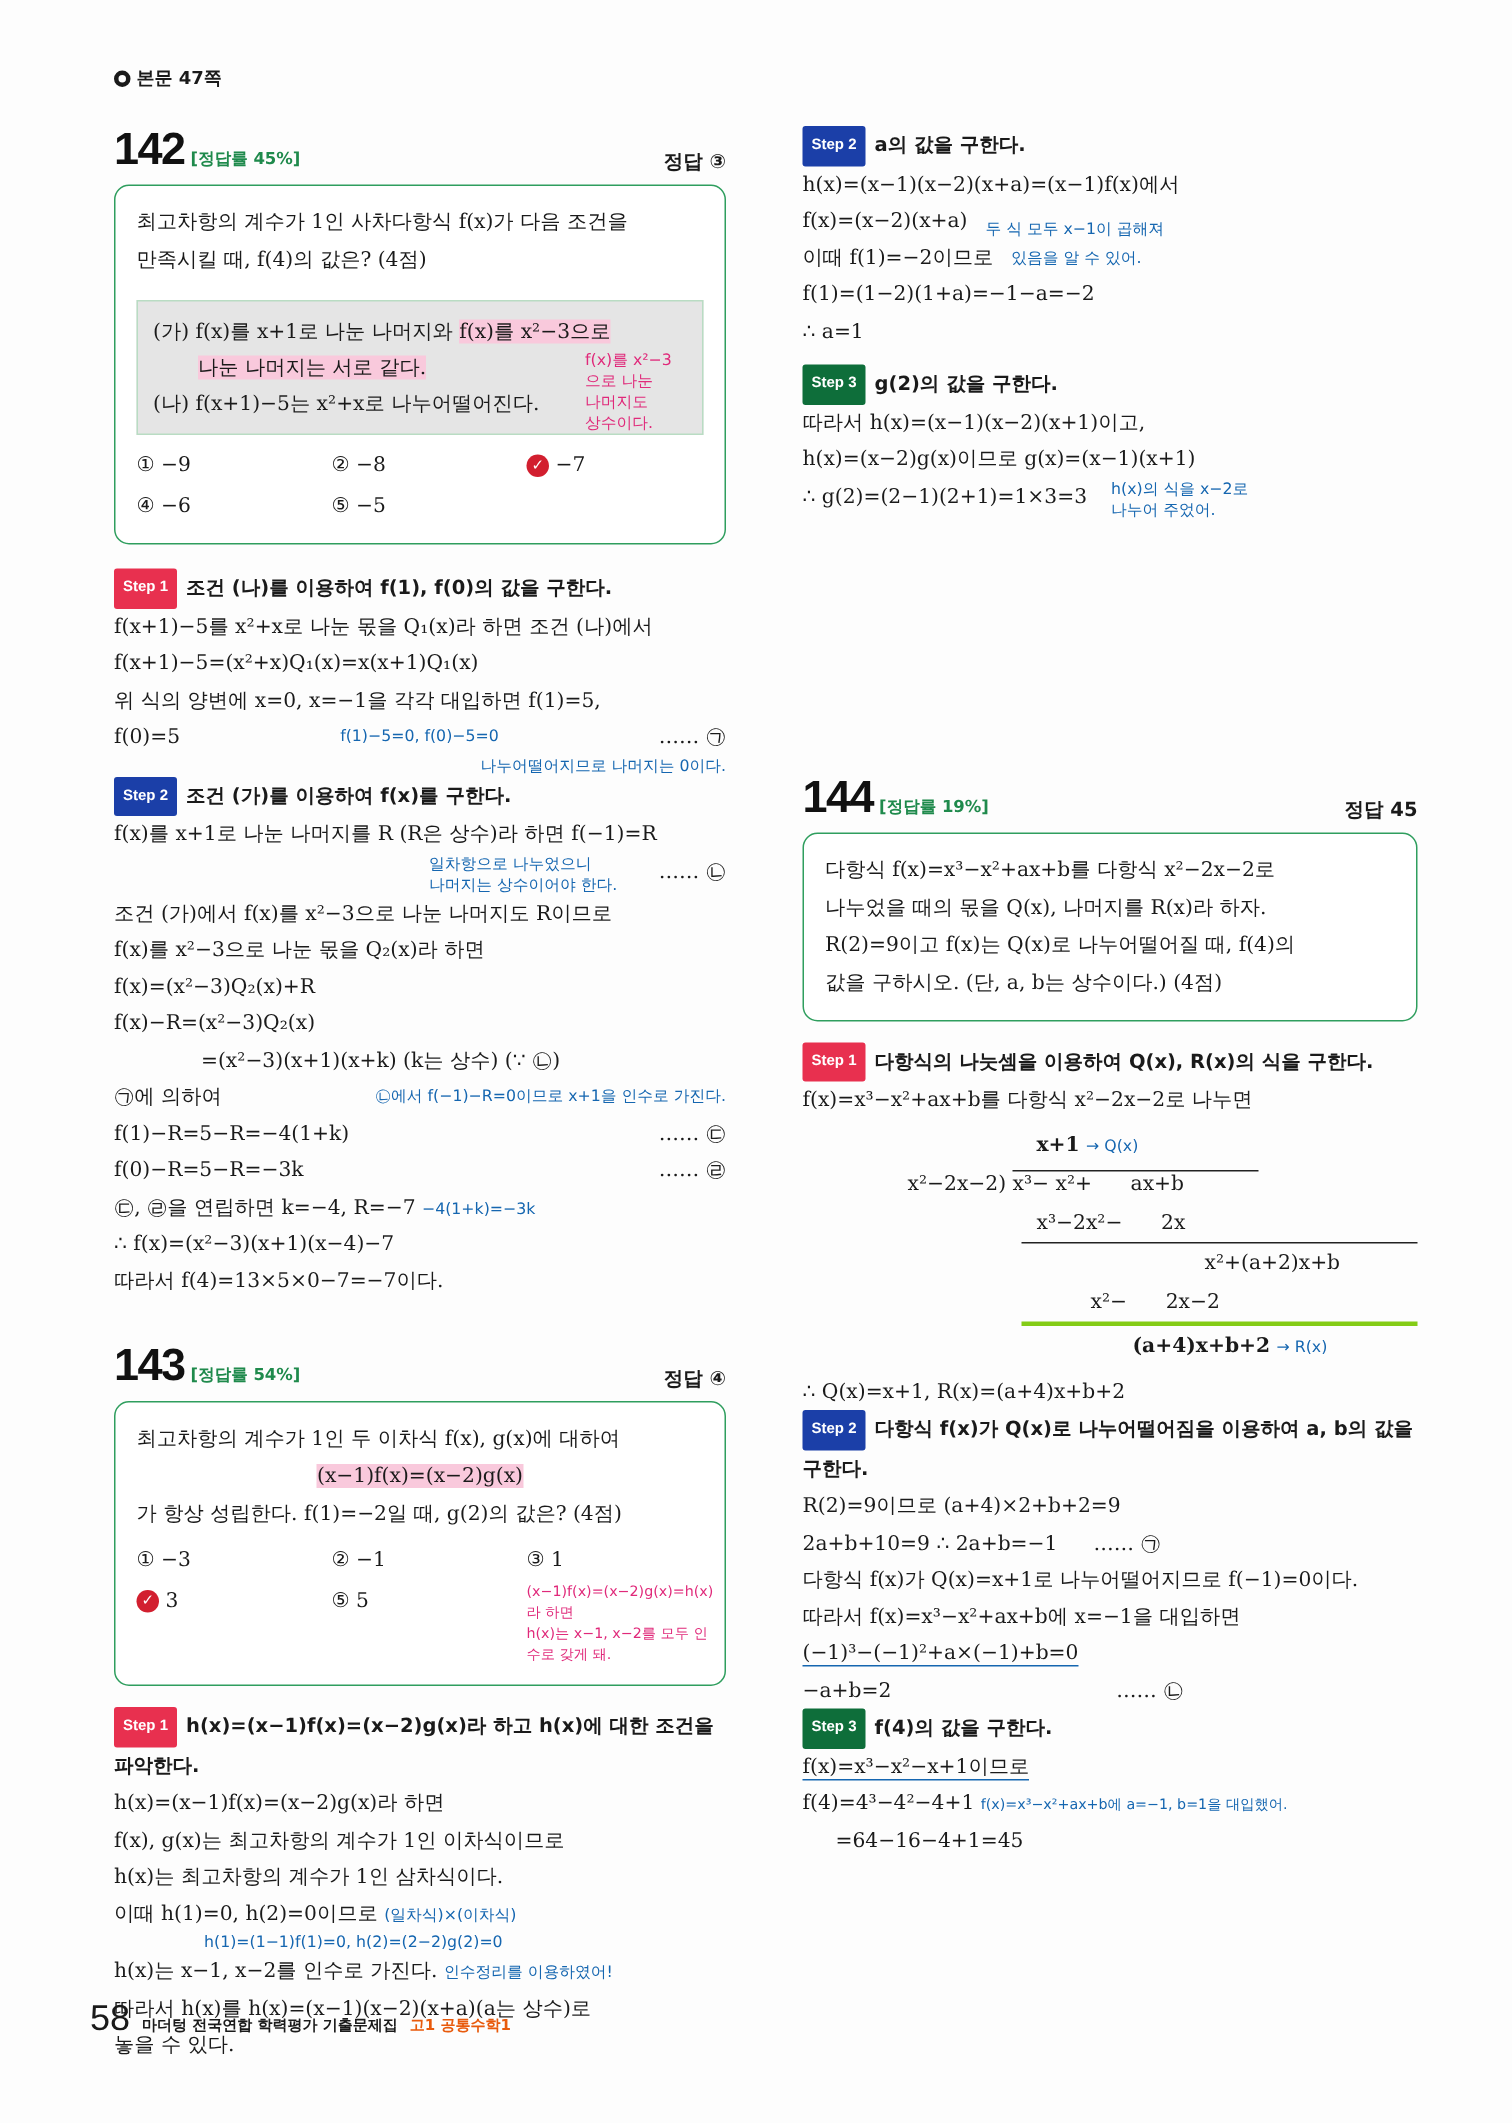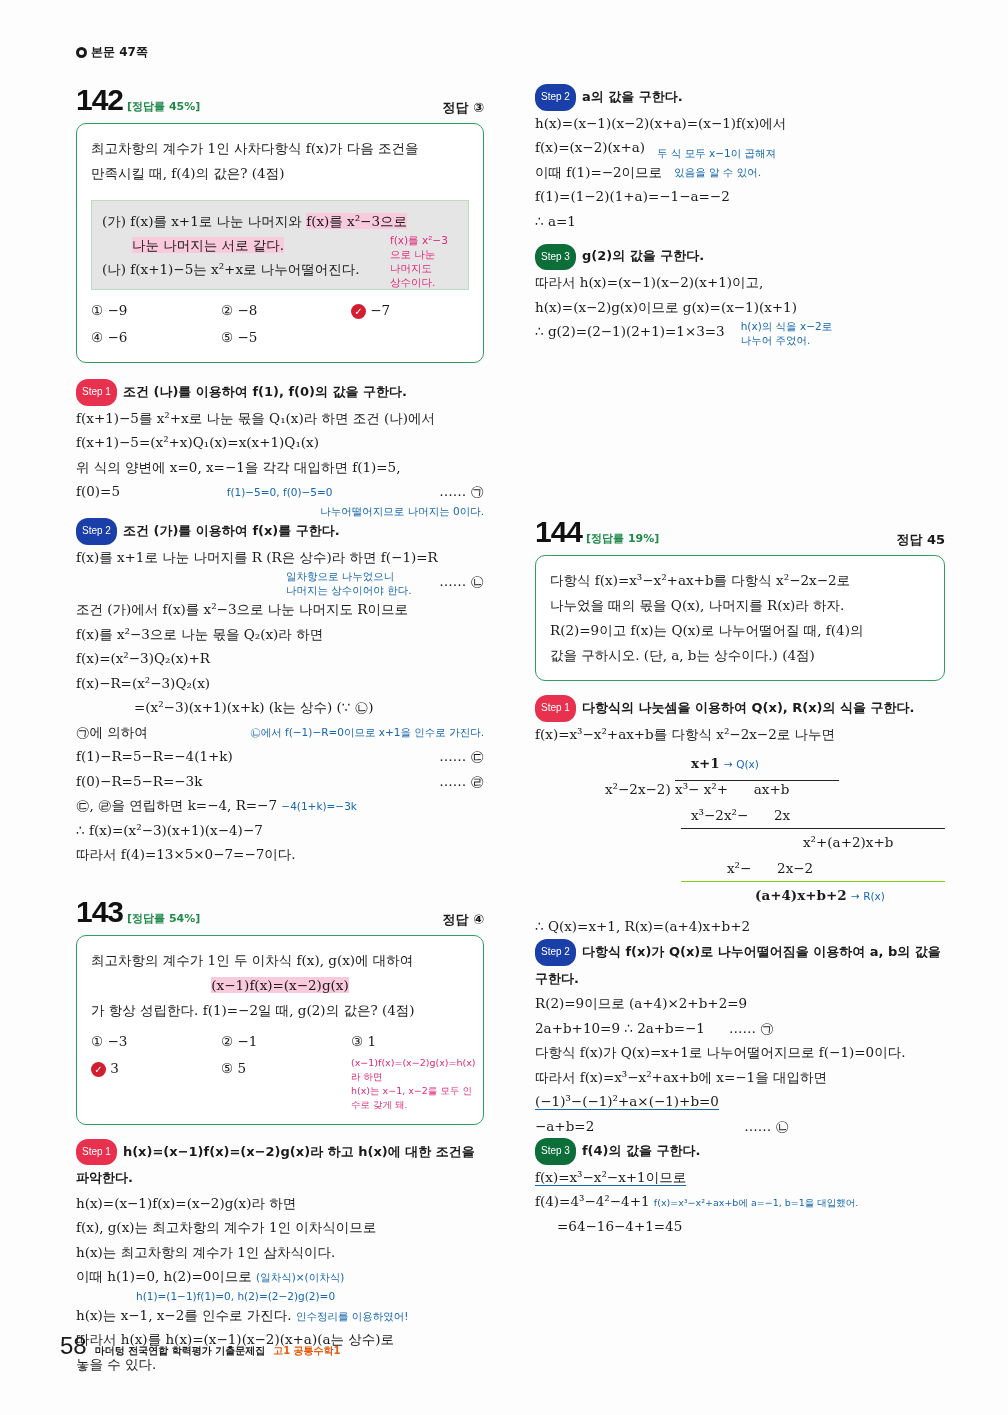--- a/index.html
+++ b/index.html
@@ -14,21 +14,21 @@
   .rate { color: #1f8a4c; font-size: 11px; font-weight: bold; margin-left: 4px; }
   .answer { font-size: 13px; font-weight: bold; }
   .qbox { border: 1.5px solid #2f9e5e; border-radius: 10px; padding: 12px 14px; font-family: "DejaVu Serif", serif; font-size: 13.5px; line-height: 25px; background: #fff; }
   .cond { border: 1px solid #b9dcc3; background: #e5e5e5; margin: 14px 0 8px; padding: 8px 10px; position: relative; line-height: 24px; }
   .pink { background: #f9c9dc; }
   .note-pink { color: #e0297a; font-family: "DejaVu Sans", sans-serif; font-size: 10.5px; line-height: 14px; }
   .note-blue { color: #1566b0; font-family: "DejaVu Sans", sans-serif; font-size: 10.5px; line-height: 14px; }
   .choices { display: grid; grid-template-columns: 130px 130px 130px; row-gap: 2px; margin-top: 6px; }
   .check { display: inline-block; width: 15px; height: 15px; border-radius: 50%; background: #d21f2f; color: #fff; font-size: 10px; text-align: center; line-height: 15px; vertical-align: middle; }
   .sol { font-family: "DejaVu Serif", serif; font-size: 13.5px; line-height: 24.5px; }
-  .step { display: inline-block; font-family: "Liberation Sans", sans-serif; color: #fff; font-size: 10px; padding: 1px 6px; border-radius: 12px; margin-right: 6px; vertical-align: middle; font-weight: normal; }
+  .step { display: inline-block; font-family: "Liberation Sans", sans-serif; color: #fff; font-size: 10px; padding: 1px 6px; border-radius: 2px; margin-right: 6px; vertical-align: middle; font-weight: bold; }
   .s1 { background: #e8304f; }
   .s2 { background: #1b3fa8; }
   .s3 { background: #0e6e3a; }
   .steptitle { font-family: "DejaVu Sans", sans-serif; font-size: 13px; font-weight: bold; }
   .ul { border-bottom: 1.5px solid #1566b0; }
   .row { display: flex; justify-content: space-between; }
   .mt { margin-top: 10px; }
   .divtbl { font-family: "DejaVu Serif", serif; font-size: 13.5px; margin: 4px 0 6px 70px; line-height: 26px; }
   .footer { position: absolute; left: 60px; top: 1332px; display: flex; align-items: baseline; gap: 8px; }
   .pg { font-family: "Liberation Sans", sans-serif; font-size: 24px; }
@@ -179,21 +179,21 @@
 
   <div class="sol" style="margin-top:14px">
     <div><span class="step s1">Step 1</span><span class="steptitle">다항식의 나눗셈을 이용하여 Q(x), R(x)의 식을 구한다.</span></div>
     <div>f(x)=x³−x²+ax+b를 다항식 x²−2x−2로 나누면</div>
     <div class="divtbl">
       <div style="padding-left:86px"><b>x+1</b> <span class="note-blue">→ <span>Q(x)</span></span></div>
       <div><span>x²−2x−2</span>) <span style="border-top:1px solid #222; padding-right:50px; white-space:pre">x³− x²+      ax+b</span></div>
       <div style="padding-left:86px; white-space:pre">x³−2x²−      2x</div>
       <div style="padding-left:122px; border-top:1px solid #222; margin-left:76px">x²+(a+2)x+b</div>
       <div style="padding-left:122px; white-space:pre">x²−      2x−2</div>
-      <div style="border-top:1px solid #84cc16; margin-left:76px; padding-left:74px"><b>(a+4)x+b+2</b> <span class="note-blue">→ <span>R(x)</span></span></div>
+      <div style="border-top:3px solid #84cc16; margin-left:76px; padding-left:74px"><b>(a+4)x+b+2</b> <span class="note-blue">→ <span>R(x)</span></span></div>
     </div>
     <div>∴ Q(x)=x+1, R(x)=(a+4)x+b+2</div>
     <div><span class="step s2">Step 2</span><span class="steptitle">다항식 f(x)가 Q(x)로 나누어떨어짐을 이용하여 a, b의 값을 구한다.</span></div>
     <div>R(2)=9이므로 (a+4)×2+b+2=9</div>
     <div class="row" style="justify-content:flex-start; gap:24px">
         <span>2a+b+10=9    ∴ 2a+b=−1</span>
         <span>…… ㉠</span>
       </div>
     <div>다항식 f(x)가 Q(x)=x+1로 나누어떨어지므로 f(−1)=0이다.</div>
     <div>따라서 f(x)=x³−x²+ax+b에 x=−1을 대입하면</div>

